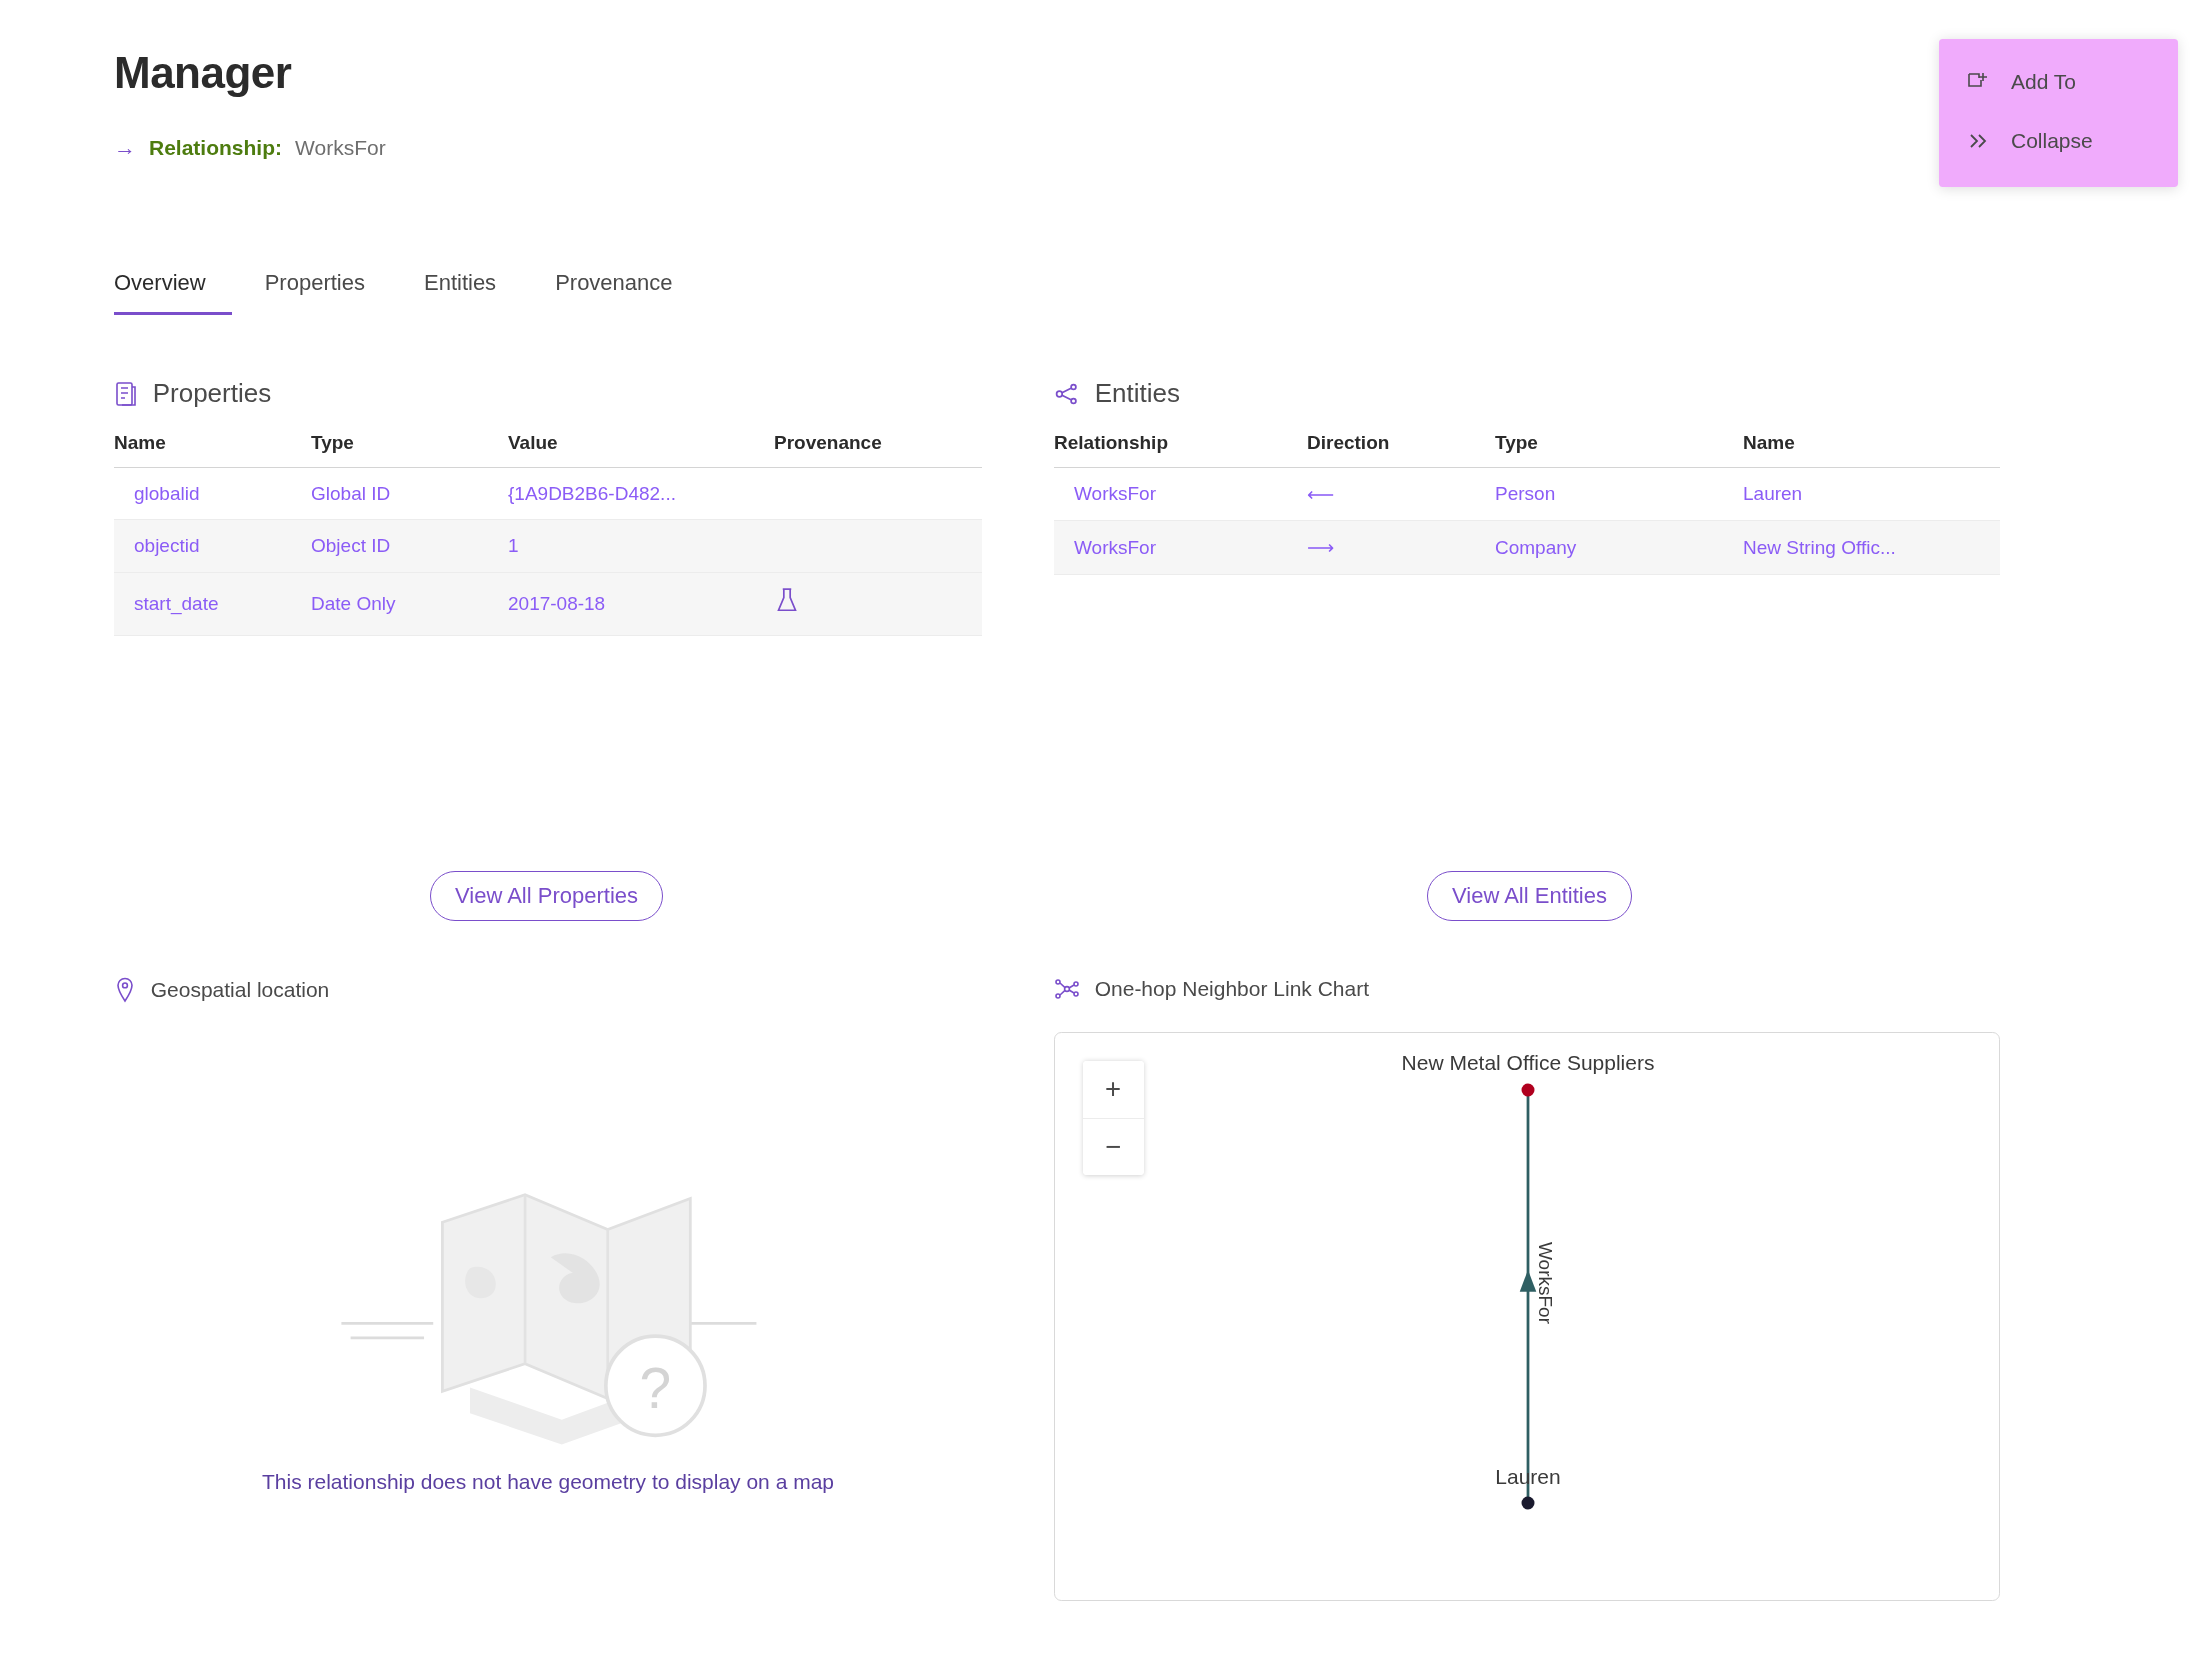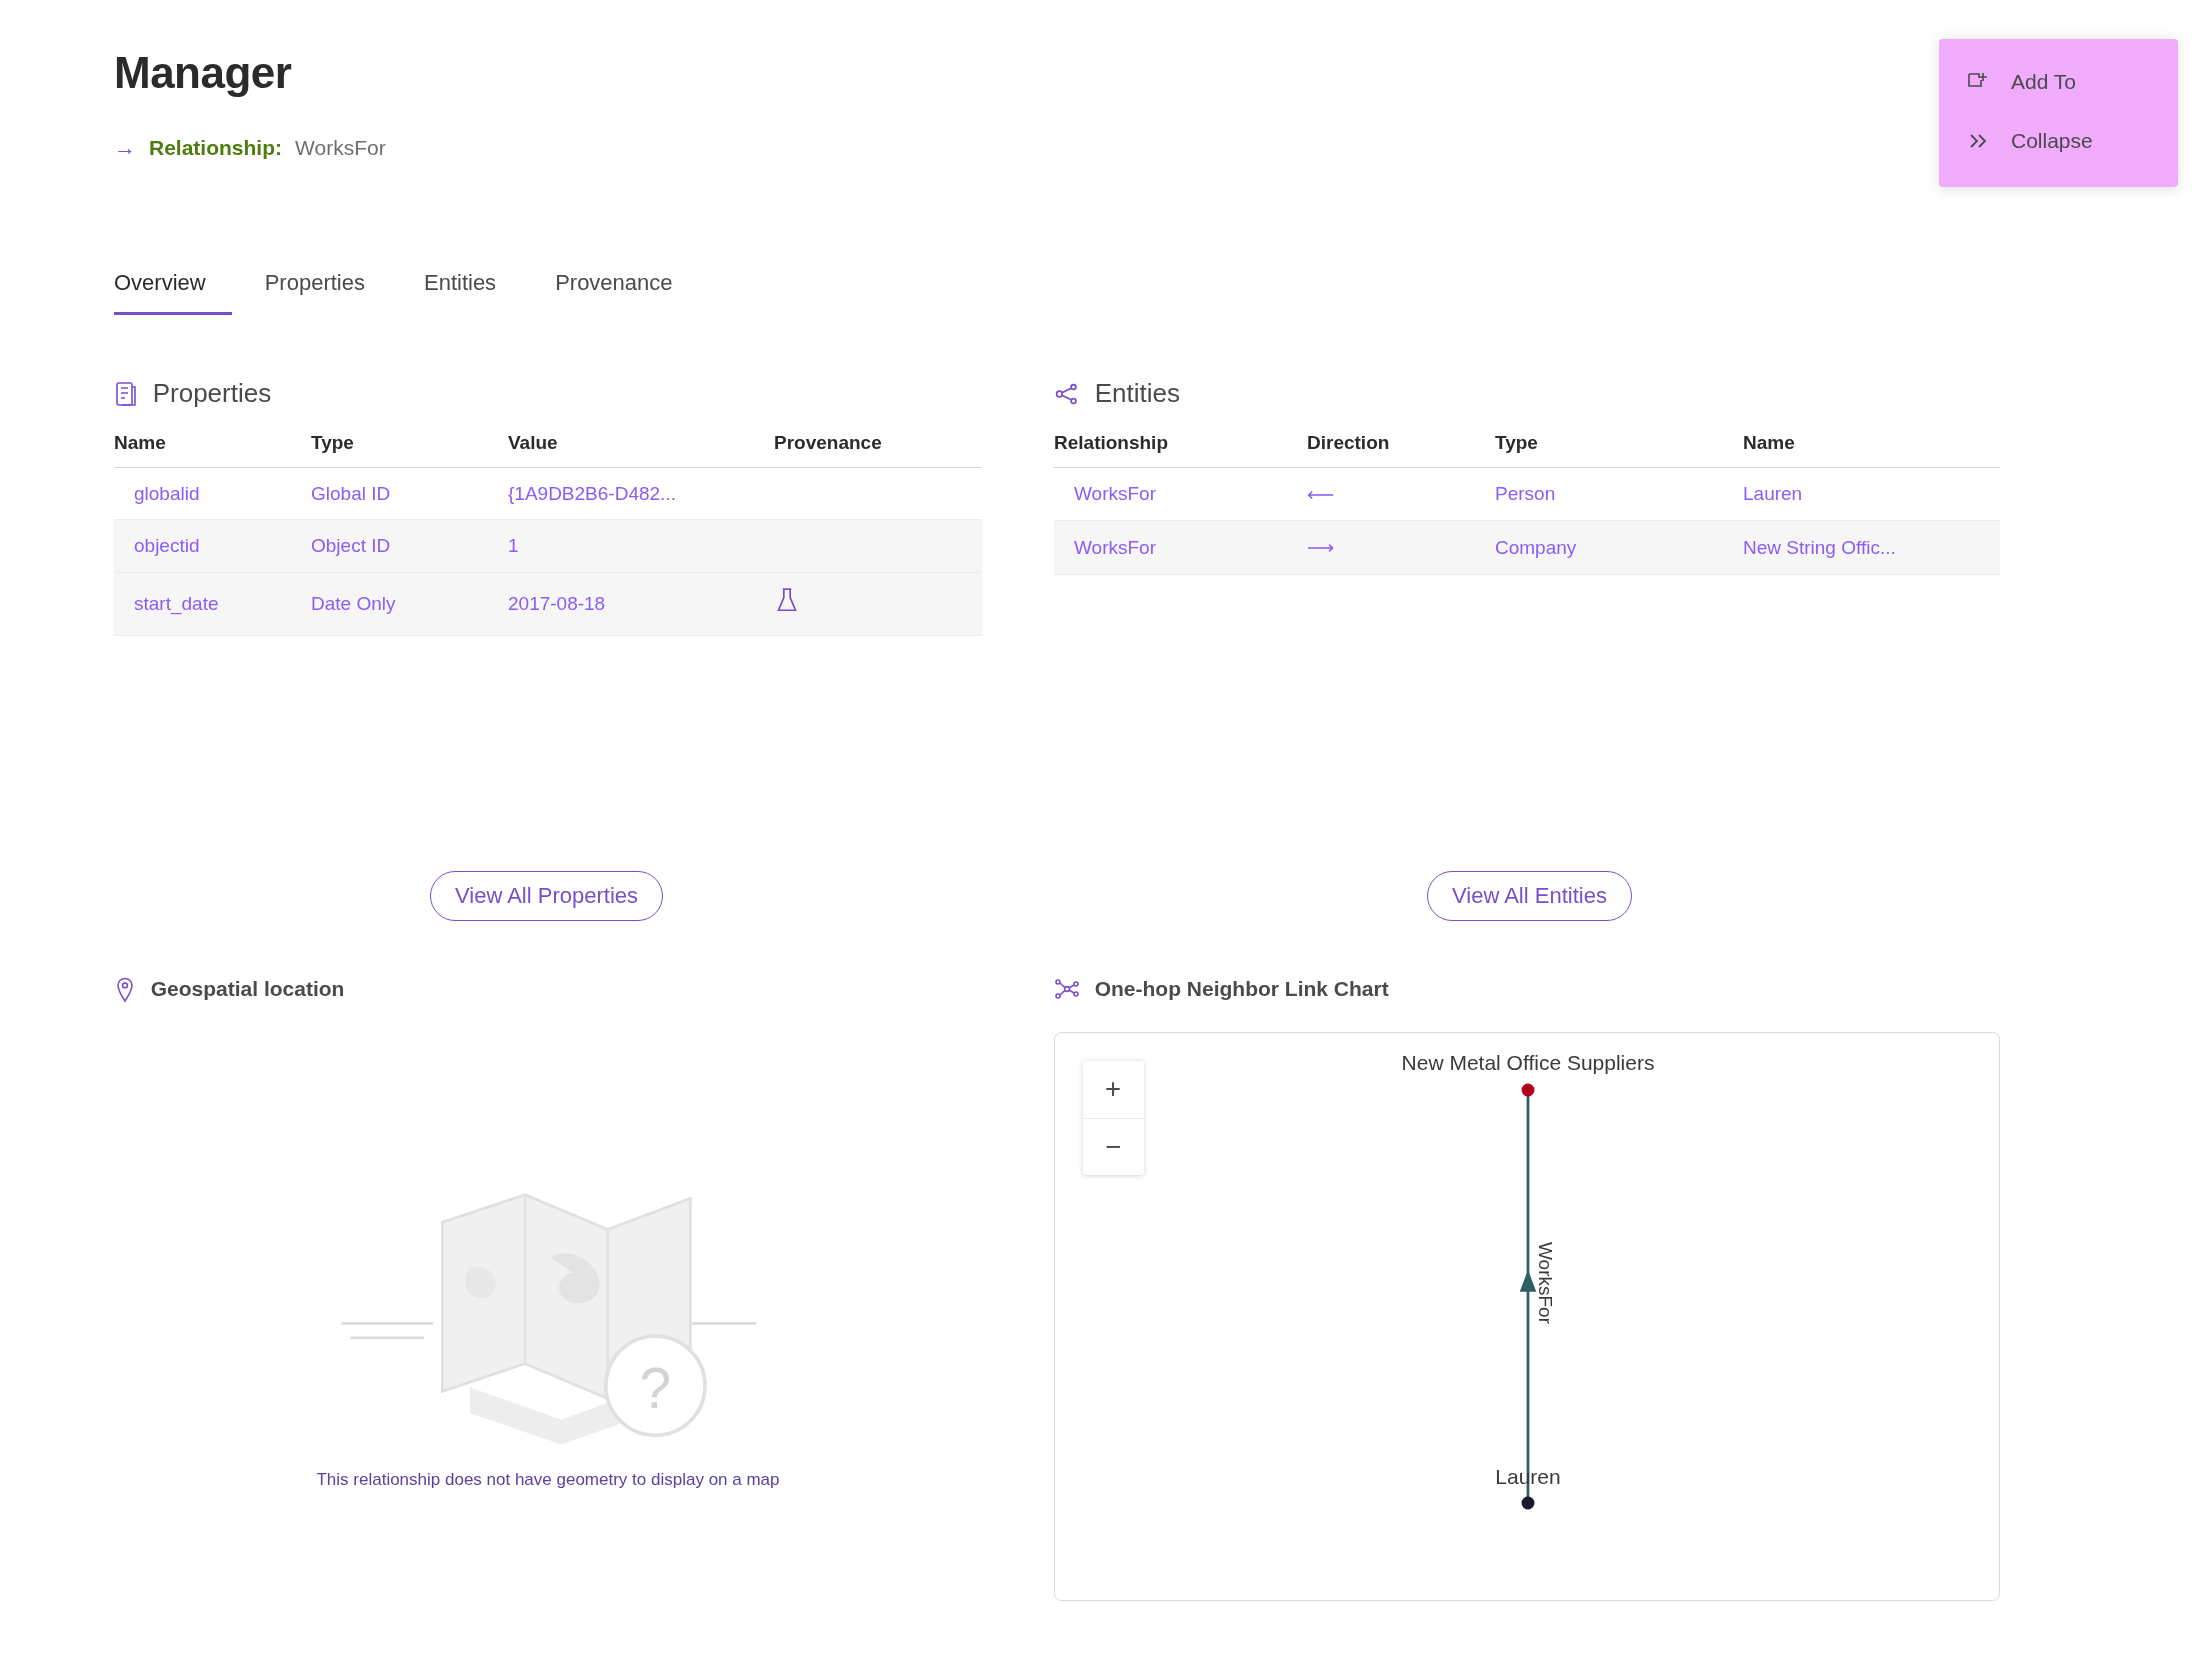--- a/index.html
+++ b/index.html
@@ -158,25 +158,24 @@
     cursor: pointer;
     white-space: nowrap;
   }
   .viewall-props { left: 430px; top: 871px; }
   .viewall-ents  { left: 1427px; top: 871px; }
 
   
   .sub-head {
     position: absolute;
     display: flex;
-    align-items: flex-start;
+    align-items: center;
     gap: 14.7px;
     font-size: 21px;
     color: #4a4a4a;
-    font-weight: bold;
   }
   .sub-head .sec-icon { color: #7a4ecb; display: inline-flex; }
   .geo-head { left: 114px; top: 977px; }
   .chart-head { left: 1054px; top: 977px; }
 
   
   .map-area {
     position: absolute;
     left: 114px; top: 1029px;
     width: 868px; height: 551px;
@@ -184,21 +183,21 @@
   .map-art {
     position: absolute;
     left: 50%; top: 129px;
     transform: translateX(-50%);
   }
   .map-msg {
     position: absolute;
     left: 0; top: 441px;
     width: 868px;
     text-align: center;
-    font-size: 17px;
+    font-size: 21px;
     color: #5a3fa0;
   }
 
   
   .chart-box {
     position: absolute;
     left: 1054px; top: 1032px;
     width: 946px; height: 569px;
     border: 0.9px solid #d9d9d9;
     border-radius: 7.3px;

